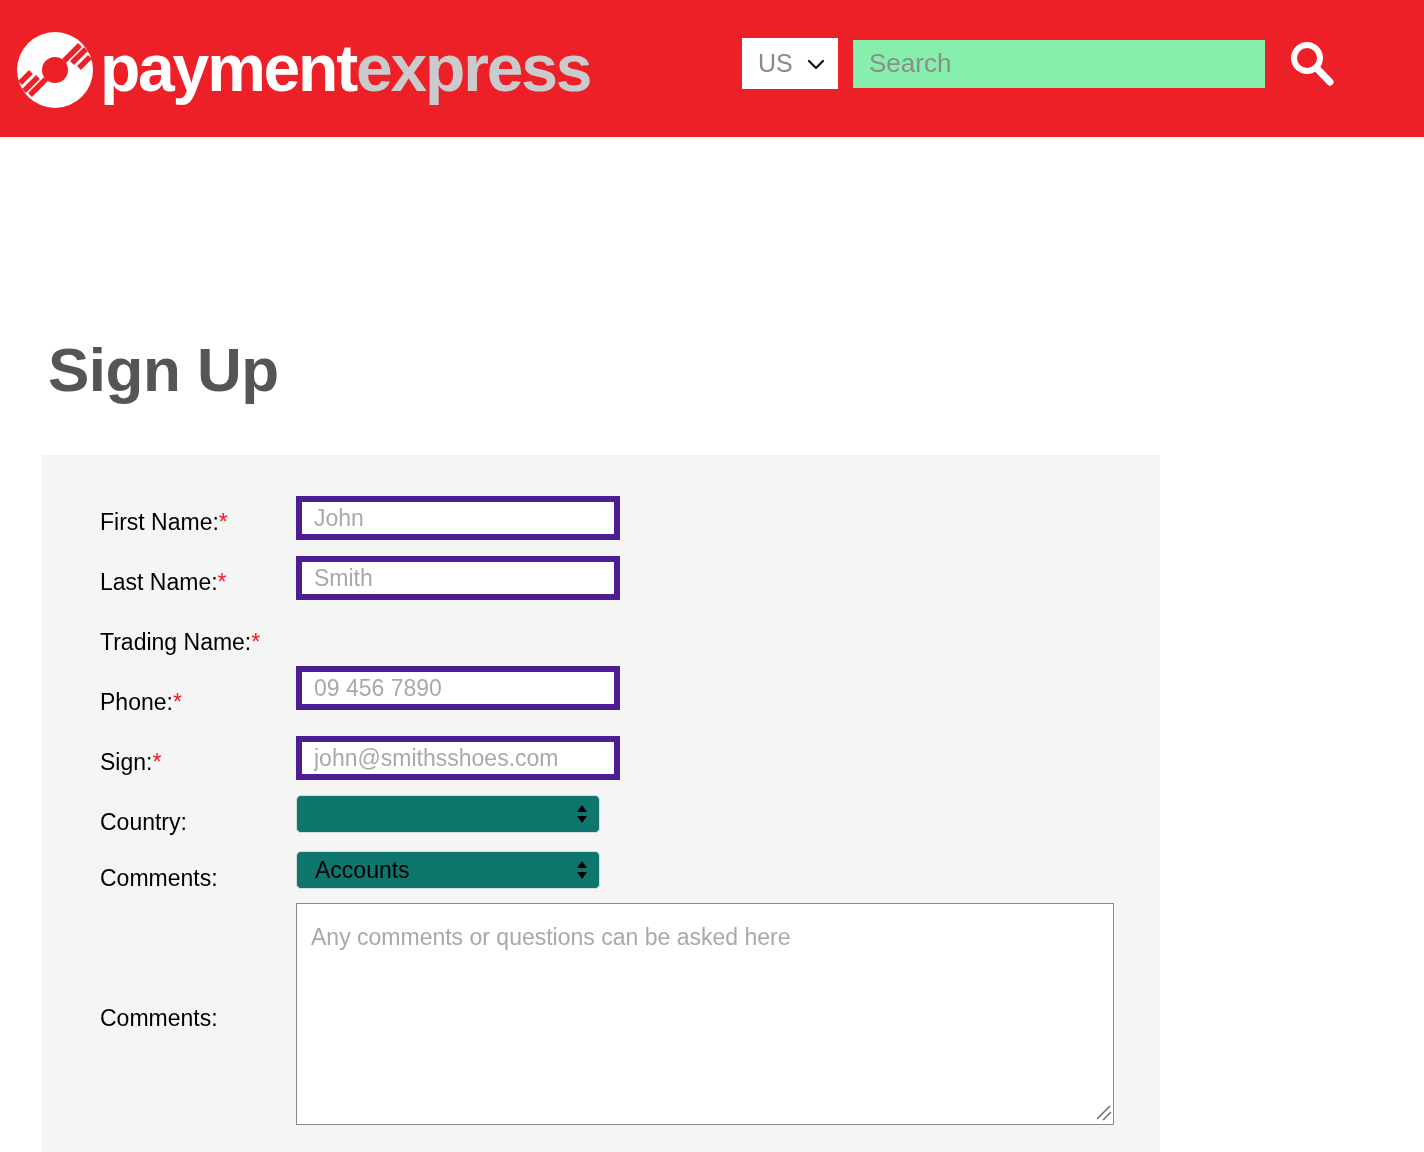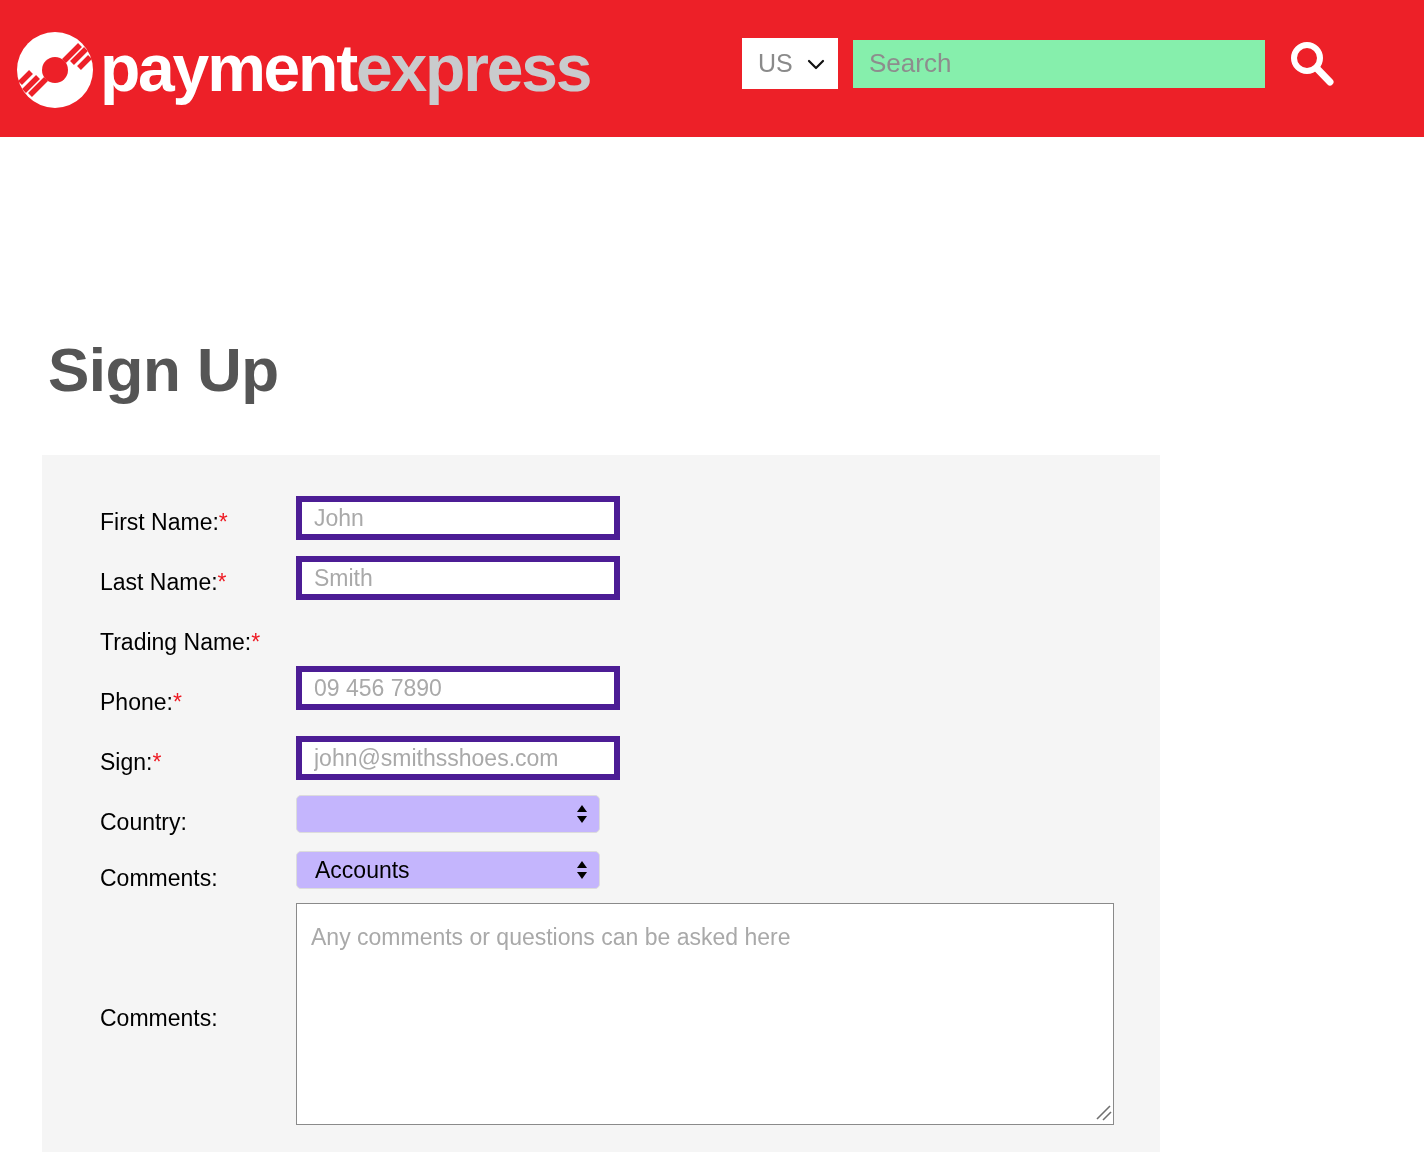--- a/index.html
+++ b/index.html
@@ -164,21 +164,21 @@
   }
   .text-input::placeholder { color: #a9a9a9; opacity: 1; }
 
   .dropdown {
     position: absolute;
     left: 254px;
     height: 38px;
     box-sizing: border-box;
     border: 1px solid #dcdcdc;
     border-radius: 5px;
-    background: #c4b5fd;
+    background: #0f766e;
     display: flex;
     align-items: center;
     justify-content: space-between;
     padding: 0 10px 0 18px;
     cursor: pointer;
     font-size: 23px;
     color: #000000;
   }
   .dropdown-value { line-height: 1; white-space: nowrap; }
   .dd-arrows { width: 14px; height: 24px; display: block; flex: 0 0 auto; }

